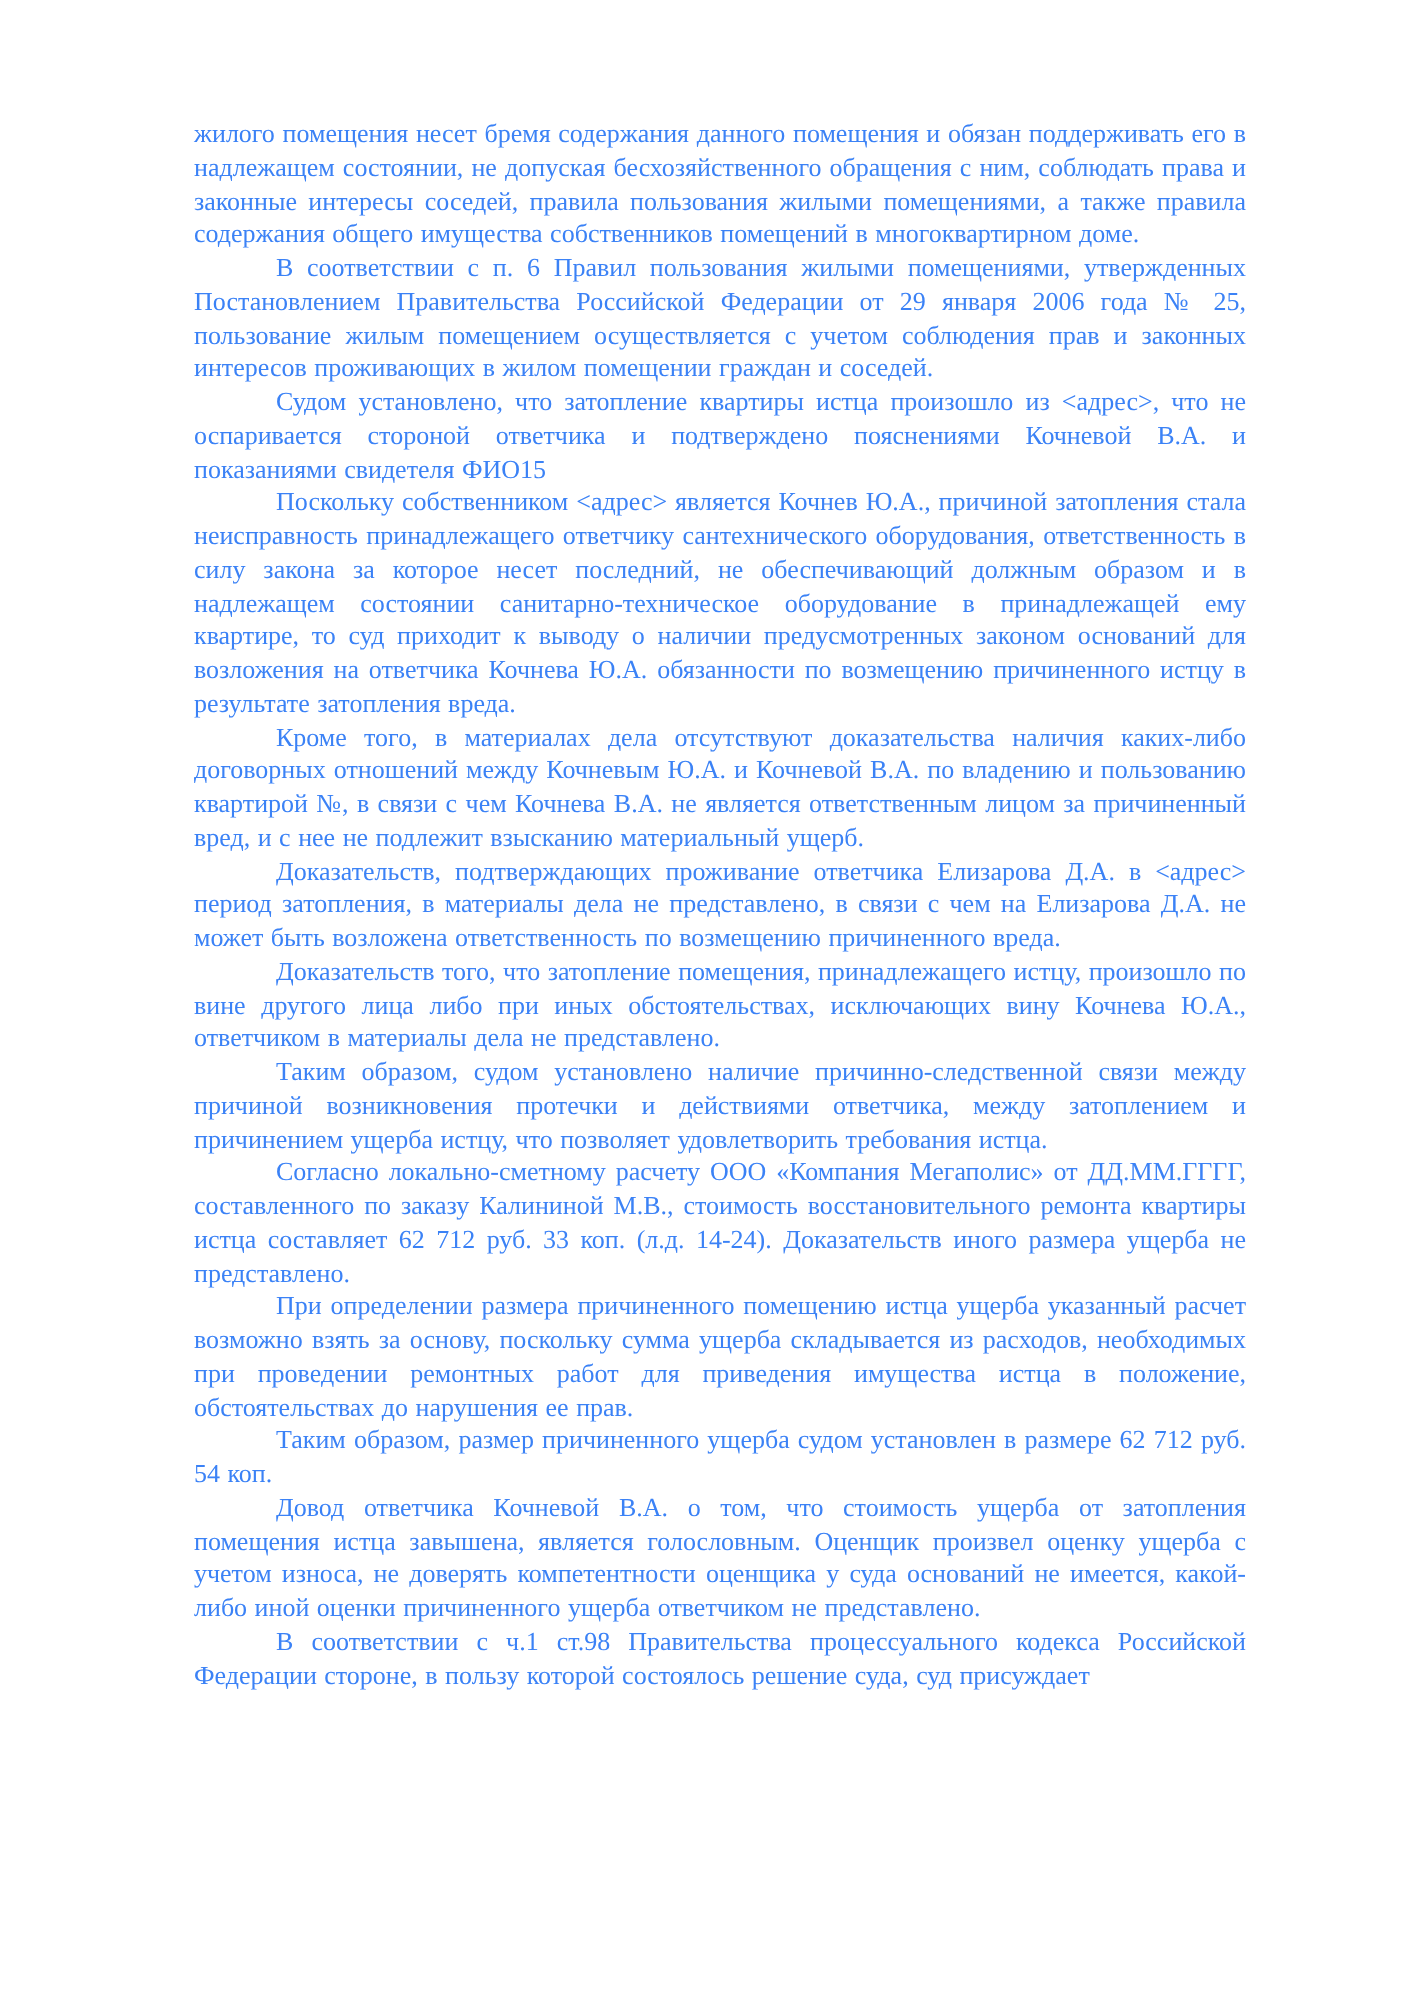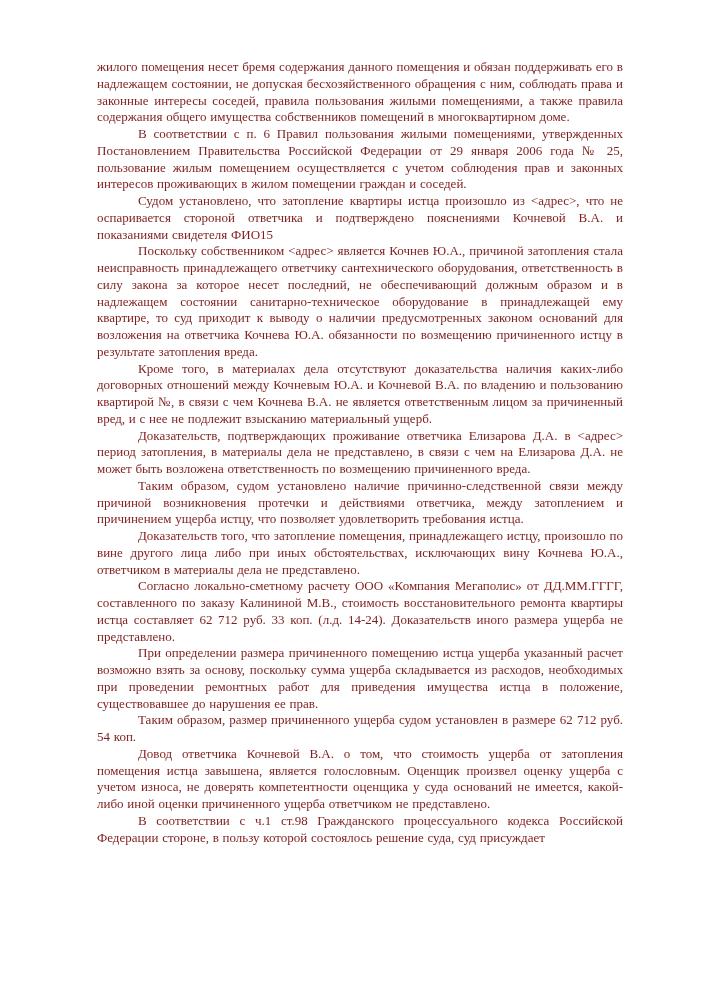--- a/index.html
+++ b/index.html
@@ -19,41 +19,41 @@
     left: 97px;
     top: 59px;
     width: 526px;
   }
   .text-block p {
     margin: 0;
     padding: 0;
     font-family: "Liberation Serif", "DejaVu Serif", serif;
     font-size: 13px;
     line-height: 16.75px;
-    color: #7f1d1d;
+    color: #3b82f6;
     text-align: justify;
     text-indent: 41px;
     word-spacing: 0.5px;
   }
   .text-block p.noindent {
     text-indent: 0;
   }
 </style>
 </head>
 <body>
 
 <div class="page">
   <div class="text-block">
     <p class="noindent">жилого помещения несет бремя содержания данного помещения и обязан поддерживать его в надлежащем состоянии, не допуская бесхозяйственного обращения с ним, соблюдать права и законные интересы соседей, правила пользования жилыми помещениями, а также правила содержания общего имущества собственников помещений в многоквартирном доме.</p>
     <p>В соответствии с п. 6 Правил пользования жилыми помещениями, утвержденных Постановлением Правительства Российской Федерации от 29 января 2006 года № 25, пользование жилым помещением осуществляется с учетом соблюдения прав и законных интересов проживающих в жилом помещении граждан и соседей.</p>
     <p>Судом установлено, что затопление квартиры истца произошло из &lt;адрес&gt;, что не оспаривается стороной ответчика и подтверждено пояснениями&nbsp;Кочневой В.А. и показаниями свидетеля ФИО15</p>
     <p>Поскольку собственником &lt;адрес&gt; является&nbsp;Кочнев Ю.А., причиной затопления стала неисправность принадлежащего ответчику сантехнического оборудования, ответственность в силу закона за которое несет последний, не обеспечивающий должным образом и в надлежащем состоянии санитарно-техническое оборудование в принадлежащей ему квартире, то суд приходит к выводу о наличии предусмотренных законом оснований для возложения на ответчика&nbsp;Кочнева Ю.А. обязанности по возмещению причиненного истцу в результате затопления вреда.</p>
     <p>Кроме того, в материалах дела отсутствуют доказательства наличия каких-либо договорных отношений между&nbsp;Кочневым Ю.А. и&nbsp;Кочневой В.А. по владению и пользованию квартирой №, в связи с чем&nbsp;Кочнева В.А. не является ответственным лицом за причиненный вред, и с нее не подлежит взысканию материальный ущерб.</p>
     <p>Доказательств, подтверждающих проживание ответчика&nbsp;Елизарова Д.А. в &lt;адрес&gt; период затопления, в материалы дела не представлено, в связи с чем на&nbsp;Елизарова Д.А. не может быть возложена ответственность по возмещению причиненного вреда.</p>
+    <p>Доказательств того, что затопление помещения, принадлежащего истцу, произошло по вине другого лица либо при иных обстоятельствах, исключающих вину&nbsp;Кочнева Ю.А., ответчиком в материалы дела не представлено.</p>
     <p>Таким образом, судом установлено наличие причинно-следственной связи между причиной возникновения протечки и действиями ответчика, между затоплением и причинением ущерба истцу, что позволяет удовлетворить требования истца.</p>
-    <p>Доказательств того, что затопление помещения, принадлежащего истцу, произошло по вине другого лица либо при иных обстоятельствах, исключающих вину&nbsp;Кочнева Ю.А., ответчиком в материалы дела не представлено.</p>
     <p>Согласно локально-сметному расчету ООО «Компания Мегаполис» от&nbsp;ДД.ММ.ГГГГ, составленного по заказу&nbsp;Калининой М.В., стоимость восстановительного ремонта квартиры истца составляет 62 712 руб. 33 коп. (л.д. 14-24). Доказательств иного размера ущерба не представлено.</p>
-    <p>При определении размера причиненного помещению истца ущерба указанный расчет возможно взять за основу, поскольку сумма ущерба складывается из расходов, необходимых при проведении ремонтных работ для приведения имущества истца в положение, существовавшее до нарушения ее прав.</p>
+    <p>При определении размера причиненного помещению истца ущерба указанный расчет возможно взять за основу, поскольку сумма ущерба складывается из расходов, необходимых при проведении ремонтных работ для приведения имущества истца в положение, обстоятельствах до нарушения ее прав.</p>
     <p>Таким образом, размер причиненного ущерба судом установлен в размере 62 712 руб. 54 коп.</p>
     <p>Довод ответчика&nbsp;Кочневой В.А. о том, что стоимость ущерба от затопления помещения истца завышена, является голословным. Оценщик произвел оценку ущерба с учетом износа, не доверять компетентности оценщика у суда оснований не имеется, какой-либо иной оценки причиненного ущерба ответчиком не представлено.</p>
-    <p>В соответствии с ч.1 ст.98 Гражданского процессуального кодекса Российской Федерации стороне, в пользу которой состоялось решение суда, суд присуждает</p>
+    <p>В соответствии с ч.1 ст.98 Правительства процессуального кодекса Российской Федерации стороне, в пользу которой состоялось решение суда, суд присуждает</p>
   </div>
 </div>
 
 </body></html>

